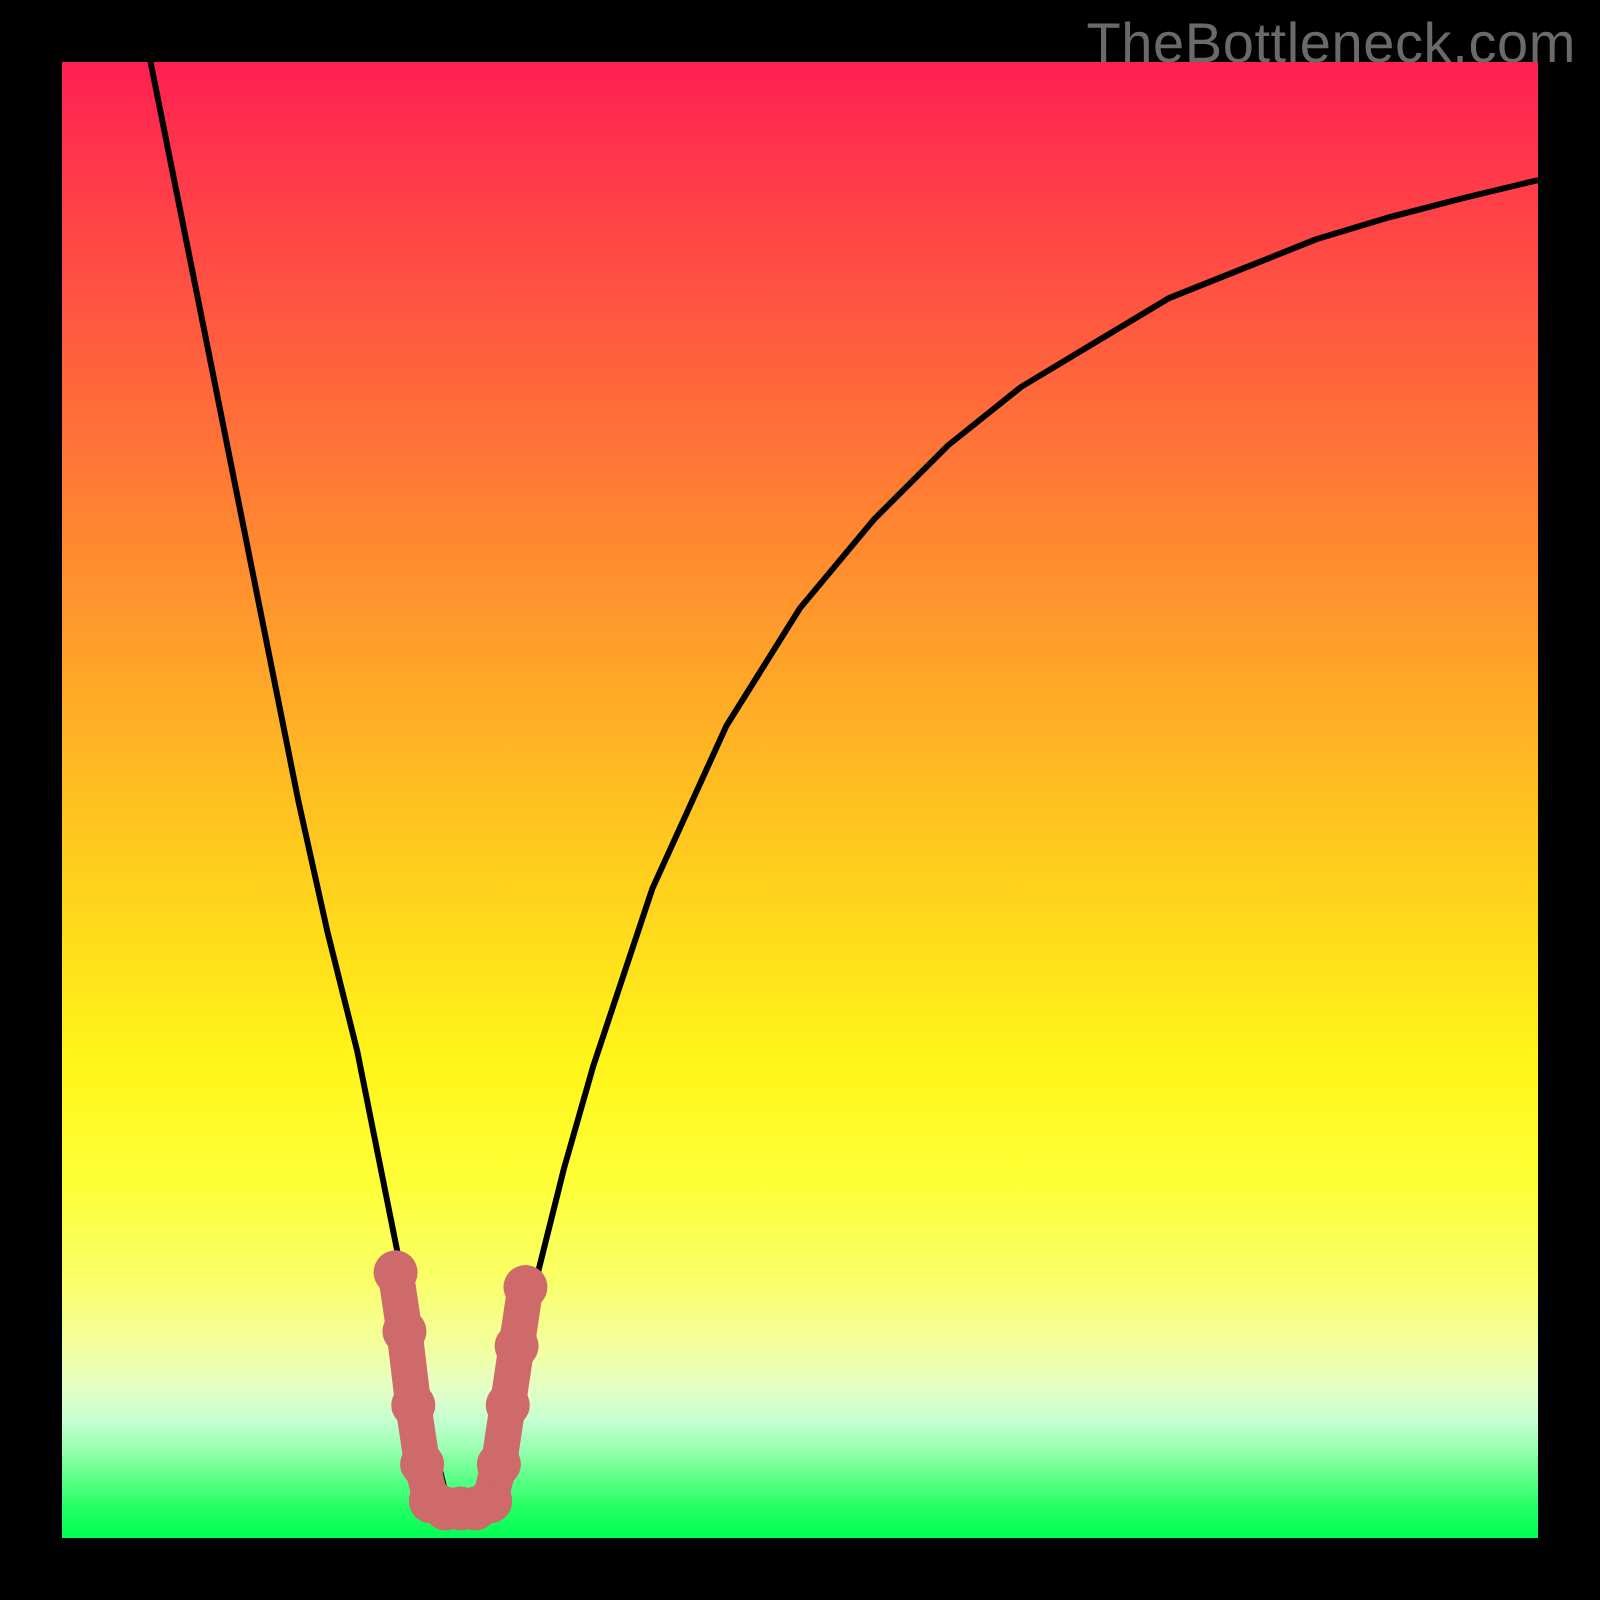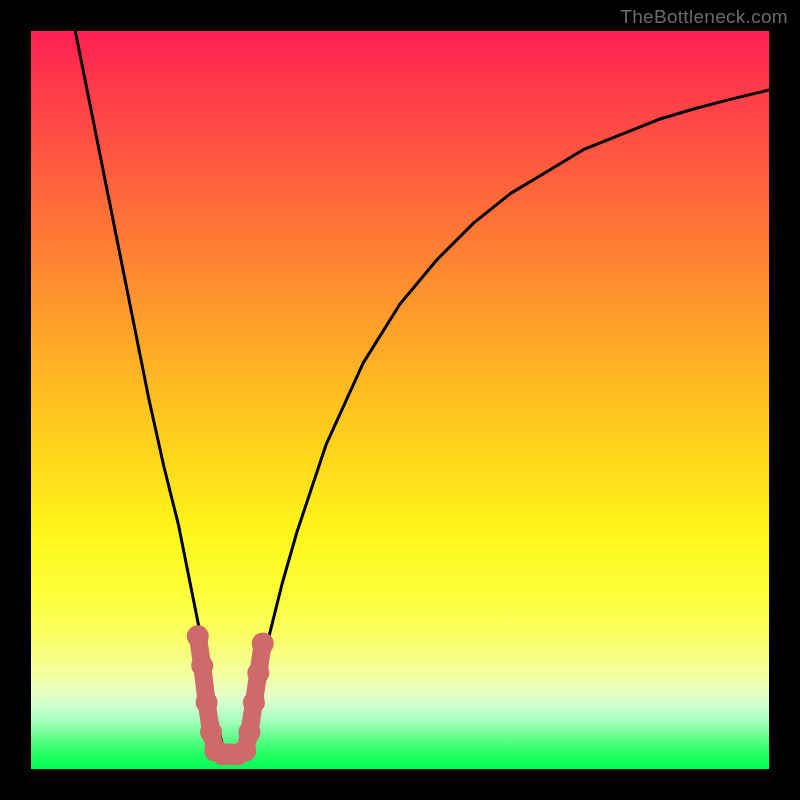--- a/index.html
+++ b/index.html
@@ -36,21 +36,21 @@
       #5bff86 96%,
       #24ff64 98%,
       #00ff52 100%
     );
   }
   .watermark {
     position: absolute;
     top: 6px;
     right: 12px;
     color: #6a6a6a;
-    font-size: 19px;
+    font-size: 28px;
     letter-spacing: 0.3px;
     user-select: none;
   }
   .plot {
     position: absolute;
     left: 31px;
     top: 31px;
     width: 738px;
     height: 738px;
     pointer-events: none;

